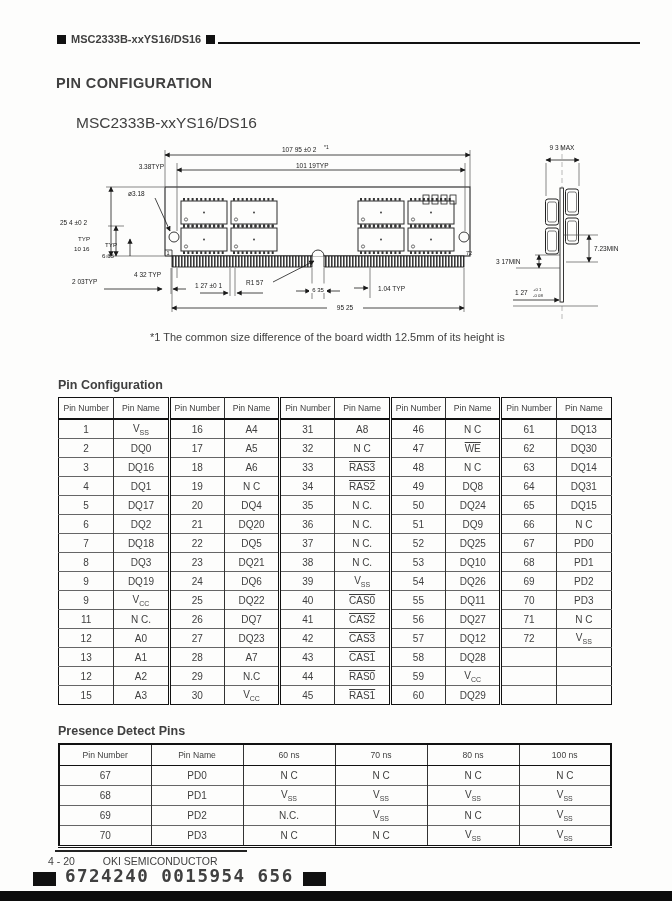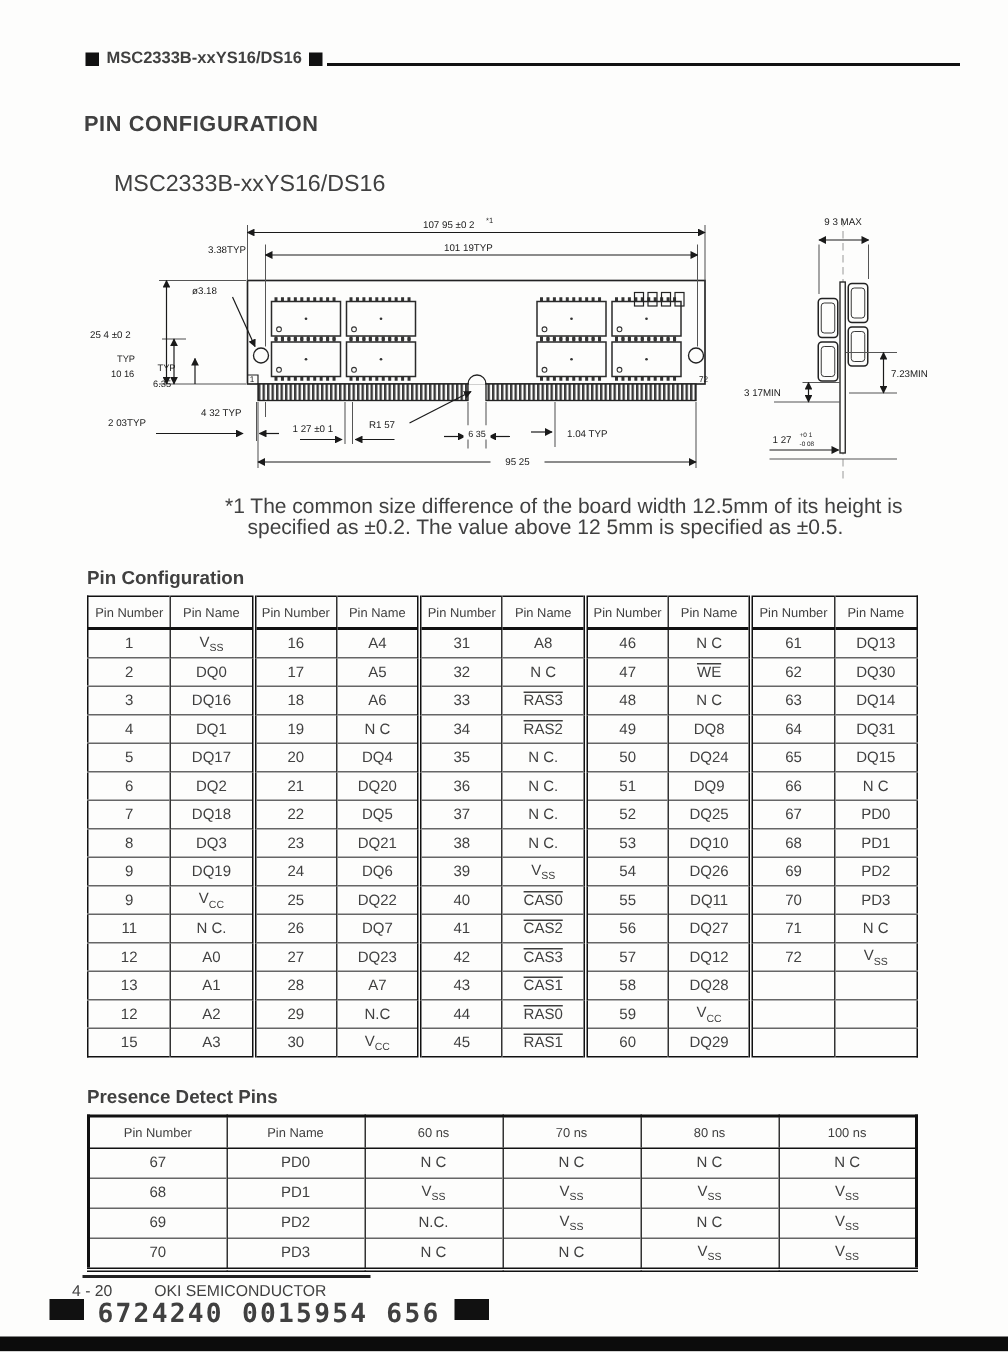--- a/index.html
+++ b/index.html
@@ -8,41 +8,41 @@
   .abs{position:absolute;}
   
   #doc-header{top:33px;left:57px;font-size:11px;font-weight:bold;display:flex;align-items:center;gap:5px;}
   .sq{width:9px;height:9px;background:#111;display:inline-block;}
   #header-rule{top:42px;left:218px;width:422px;height:2px;background:#111;}
   
   #section-title{top:75px;left:56px;font-size:14.5px;font-weight:bold;letter-spacing:.4px;}
   #subtitle{top:114px;left:76px;font-size:15.5px;}
   .tbl-title{font-size:12.5px;font-weight:bold;}
   
-  #footnote{top:330px;left:150px;font-size:14px;line-height:14px;}
+  #footnote{top:330px;left:150px;font-size:11px;line-height:14px;}
   #footnote .l2{padding-left:15px;}
   
   .dtable{border-collapse:collapse;table-layout:fixed;width:554px;background:#fdfdfc;}
   .dtable th{font-size:8.6px;font-weight:normal;text-align:center;padding:0;}
   .dtable td{font-size:10px;text-align:center;padding:0;}
   #pin-table{border:1.5px solid #111;}
   #pin-table th{height:20px;border-bottom:2px solid #111;border-left:1px solid #333;}
   #pin-table td{height:18px;border-top:1px solid #666;border-left:1px solid #333;}
   #pin-table th:first-child,#pin-table td:first-child{border-left:none;}
   #pin-table th:nth-child(2n+3),#pin-table td:nth-child(2n+3){border-left:3px double #111;}
   #pd-table{border:2px solid #111;border-bottom:3px double #111;}
   #pd-table th{height:20px;border-bottom:1.5px solid #111;border-left:1px solid #333;}
   #pd-table td{height:19px;border-top:1px solid #666;border-left:1px solid #333;}
   #pd-table th:first-child,#pd-table td:first-child{border-left:none;}
   sub{font-size:7px;}
   .ol{text-decoration:overline;}
   
   #footer-rule{top:850px;left:55px;width:192px;height:1.5px;background:#222;}
   #footer-text{top:855px;left:48px;font-size:10.5px;display:flex;gap:28px;}
-  #barcode-row{top:866px;left:33px;display:flex;align-items:flex-start;gap:9px;}
+  #barcode-row{top:866px;left:33px;display:flex;align-items:flex-end;gap:9px;}
   .blk{width:23px;height:14px;background:#111;}
   #barcode-digits{font-family:"DejaVu Sans Mono",monospace;font-weight:bold;font-size:17.5px;
                   letter-spacing:1.5px;white-space:pre;}
   #bottom-bar{top:891px;left:0;width:672px;height:10px;background:#0c0c0c;}
   
   svg text{font-family:"Liberation Sans",sans-serif;fill:#1a1a1a;}
 </style>
 </head>
 <body>
 
@@ -196,21 +196,20 @@
       <text x="536" y="113" font-size="6.5">7.23MIN</text>
       <text x="438" y="126" font-size="6.5">3 17MIN</text>
       <text x="457" y="157" font-size="6.5">1 27</text>
       <text x="475" y="153" font-size="4.3">+0 1</text>
       <text x="475" y="159" font-size="4.3">-0 08</text>
     </g>
   </svg>
 
   <div class="abs" id="footnote">
     <div class="l1">*1 The common size difference of the board width 12.5mm of its height is</div>
-    <div class="l2">specified as ±0.2. The value above 12 5mm is specified as ±0.5.</div>
   </div>
 
   <div class="abs tbl-title" style="top:378px;left:58px;">Pin Configuration</div>
   <table class="dtable abs" id="pin-table" style="top:397px;left:58px;">
     <thead>
         <tr>
           <th>Pin Number</th>
           <th>Pin Name</th>
           <th>Pin Number</th>
           <th>Pin Name</th>

